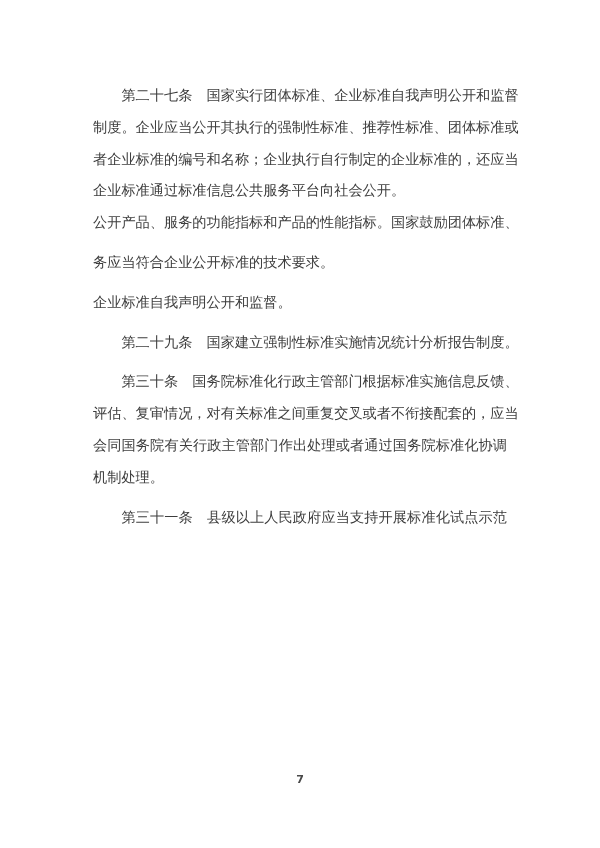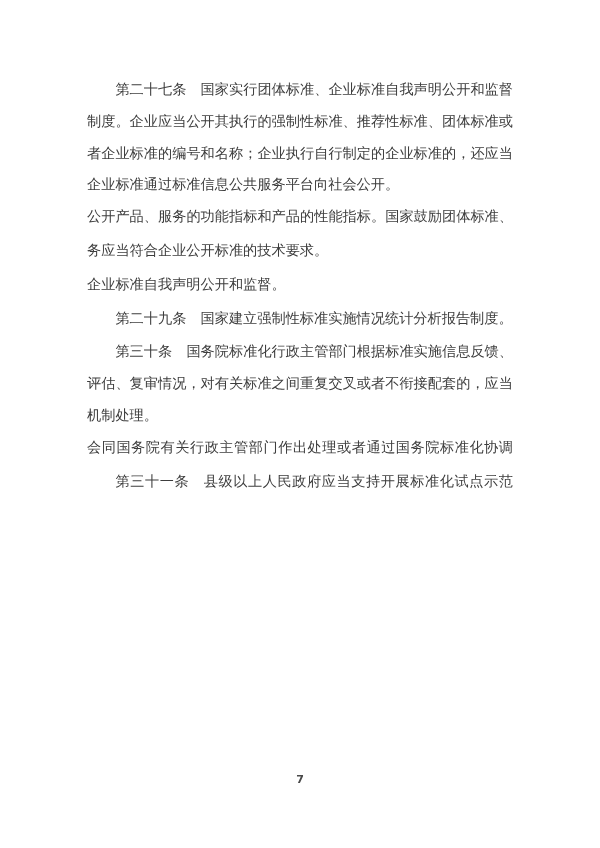--- a/index.html
+++ b/index.html
@@ -19,21 +19,21 @@
     position: absolute;
     left: 85px;
     top: 72px;
     width: 430px;
     color: #3d3d3d;
     font-size: 14.2px;
     line-height: 31.8px;
     letter-spacing: 0;
   }
   .paragraph {
-    margin: 2px;
+    margin: 8px;
     padding: 0;
   }
   .line {
     white-space: nowrap;
     text-align: justify;
     text-align-last: justify;
     text-justify: inter-character;
     overflow: visible;
   }
   .line.first {
@@ -73,22 +73,22 @@
       </div>
       <div class="paragraph">
         <div class="line para-end">企业标准自我声明公开和监督。</div>
       </div>
       <div class="paragraph">
         <div class="line first para-end">第二十九条　国家建立强制性标准实施情况统计分析报告制度。</div>
       </div>
       <div class="paragraph">
         <div class="line first">第三十条　国务院标准化行政主管部门根据标准实施信息反馈、</div>
         <div class="line">评估、复审情况，对有关标准之间重复交叉或者不衔接配套的，应当</div>
+        <div class="line">会同国务院有关行政主管部门作出处理或者通过国务院标准化协调</div>
         <div class="line para-end">机制处理。</div>
-        <div class="line">会同国务院有关行政主管部门作出处理或者通过国务院标准化协调</div>
       </div>
       <div class="paragraph">
         <div class="line first">第三十一条　县级以上人民政府应当支持开展标准化试点示范</div>
       </div>
     </div>
   <div class="page-footer">
     <span class="page-number">7</span>
   </div>
 </div>
 

